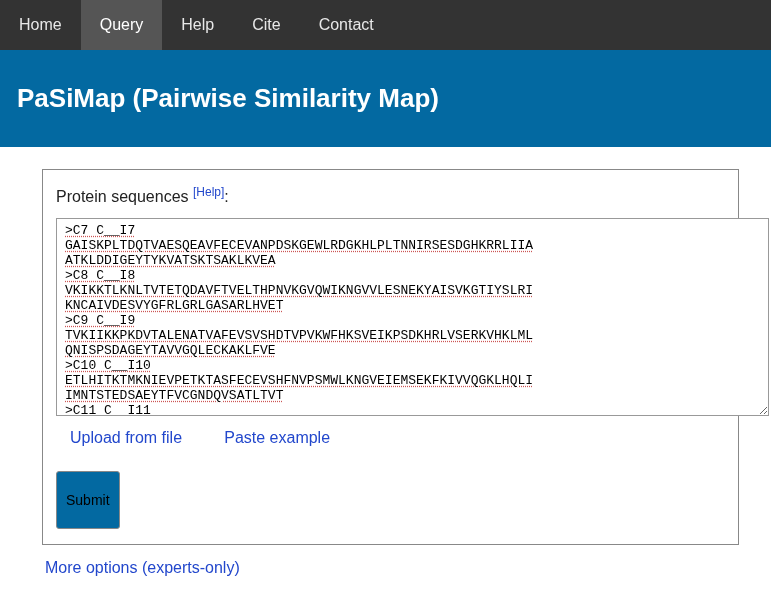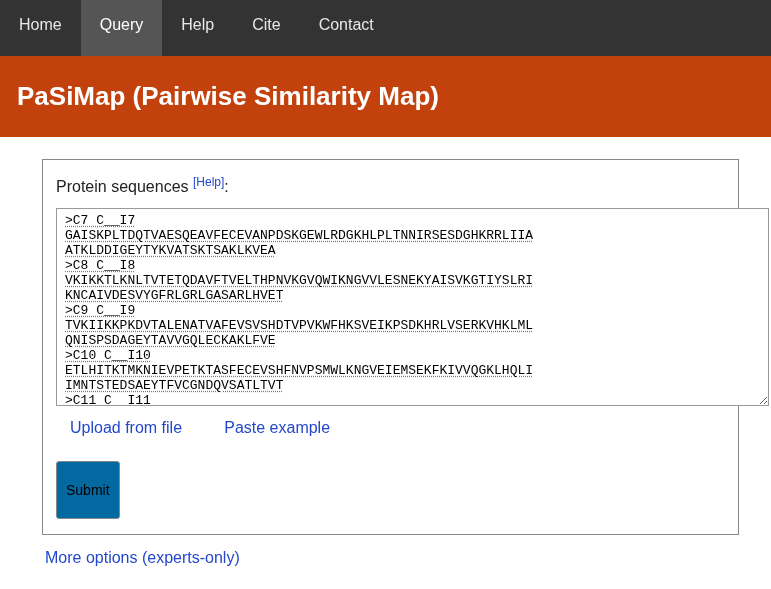--- a/index.html
+++ b/index.html
@@ -5,36 +5,36 @@
     * { box-sizing: border-box; margin: 0; padding: 0; }
     body {
       font-family: Arial, Helvetica, sans-serif;
       font-size: 15px;
       color: #222;
       width: 771px;
     }
     .navbar {
       background: #333;
       display: flex;
-      height: 56px;
+      height: 50px;
     }
     .nav-item {
       color: #e8e8e8;
       padding: 14px 19px;
       cursor: pointer;
       font-size: 16px;
       line-height: 22px;
     }
     .nav-item.active {
       background: #555;
       color: #fff;
     }
     .title-bar {
-      background: #c2410c;
-      padding: 25px 17px;
+      background: #0369a1;
+      padding: 33px 17px;
     }
     .title-bar h1 {
       color: #fff;
       font-size: 26px;
       font-weight: bold;
     }
     .content {
       padding: 22px 30px 10px 30px;
     }
     .section-heading {

